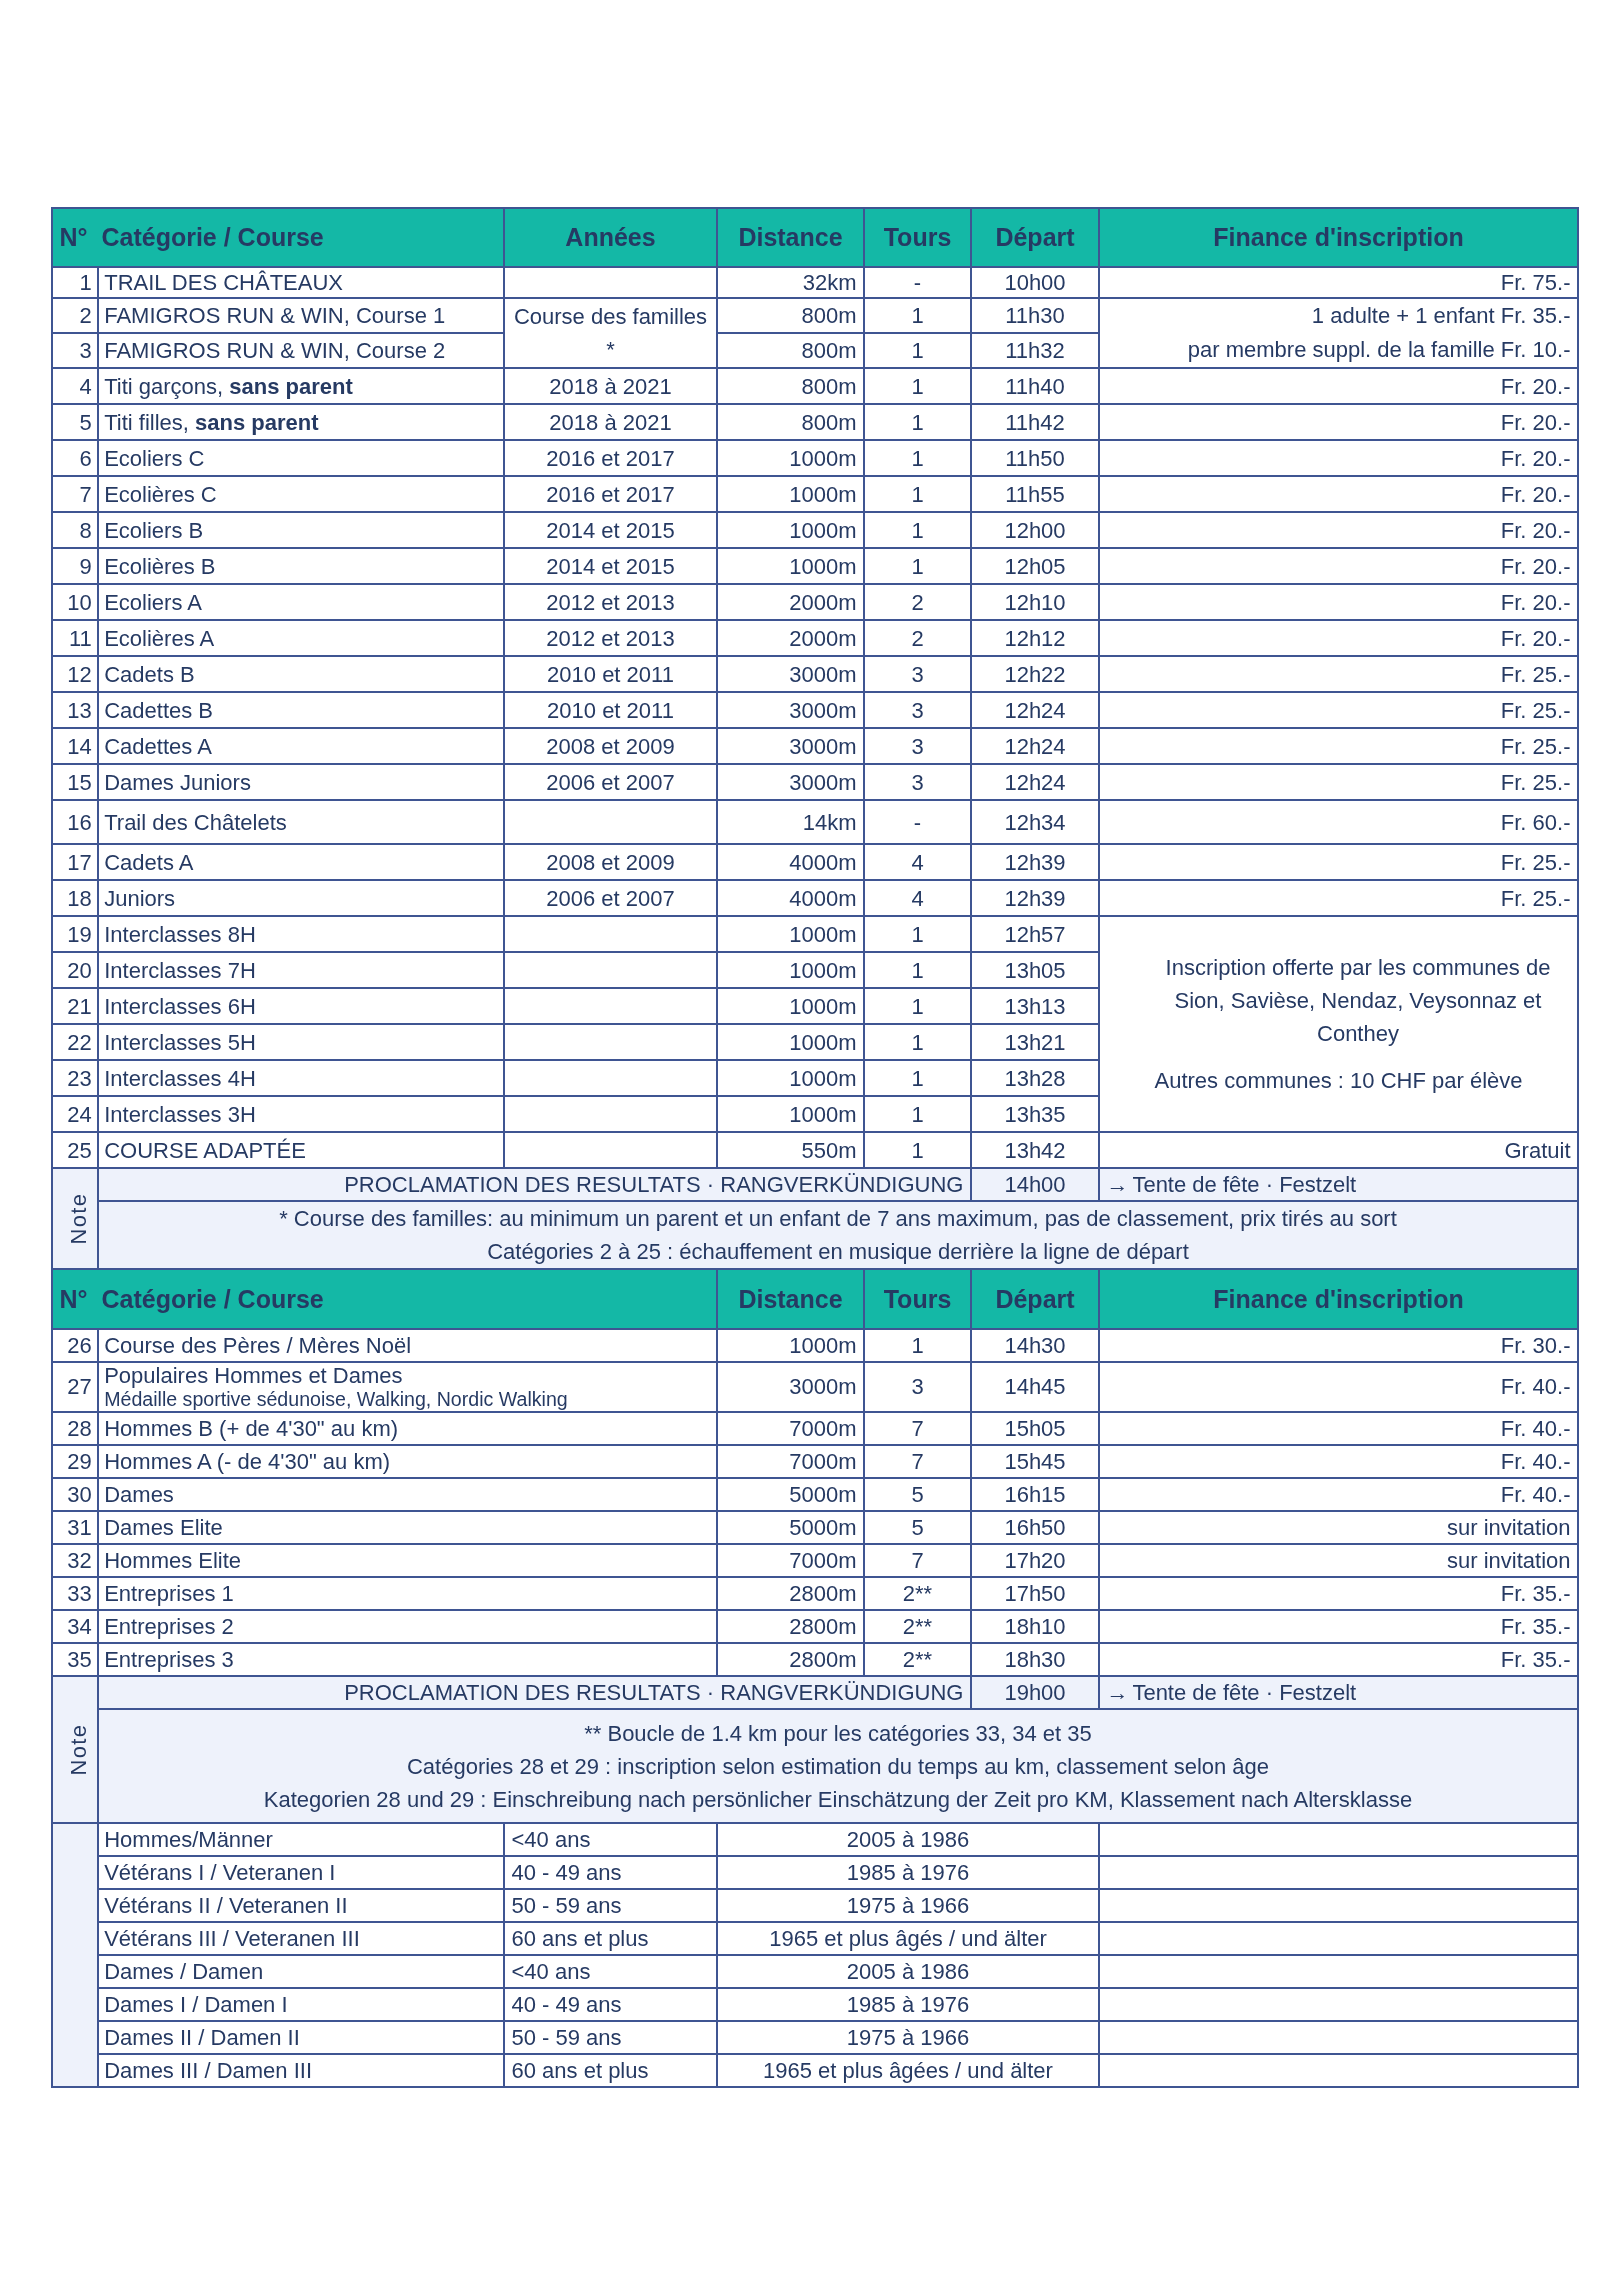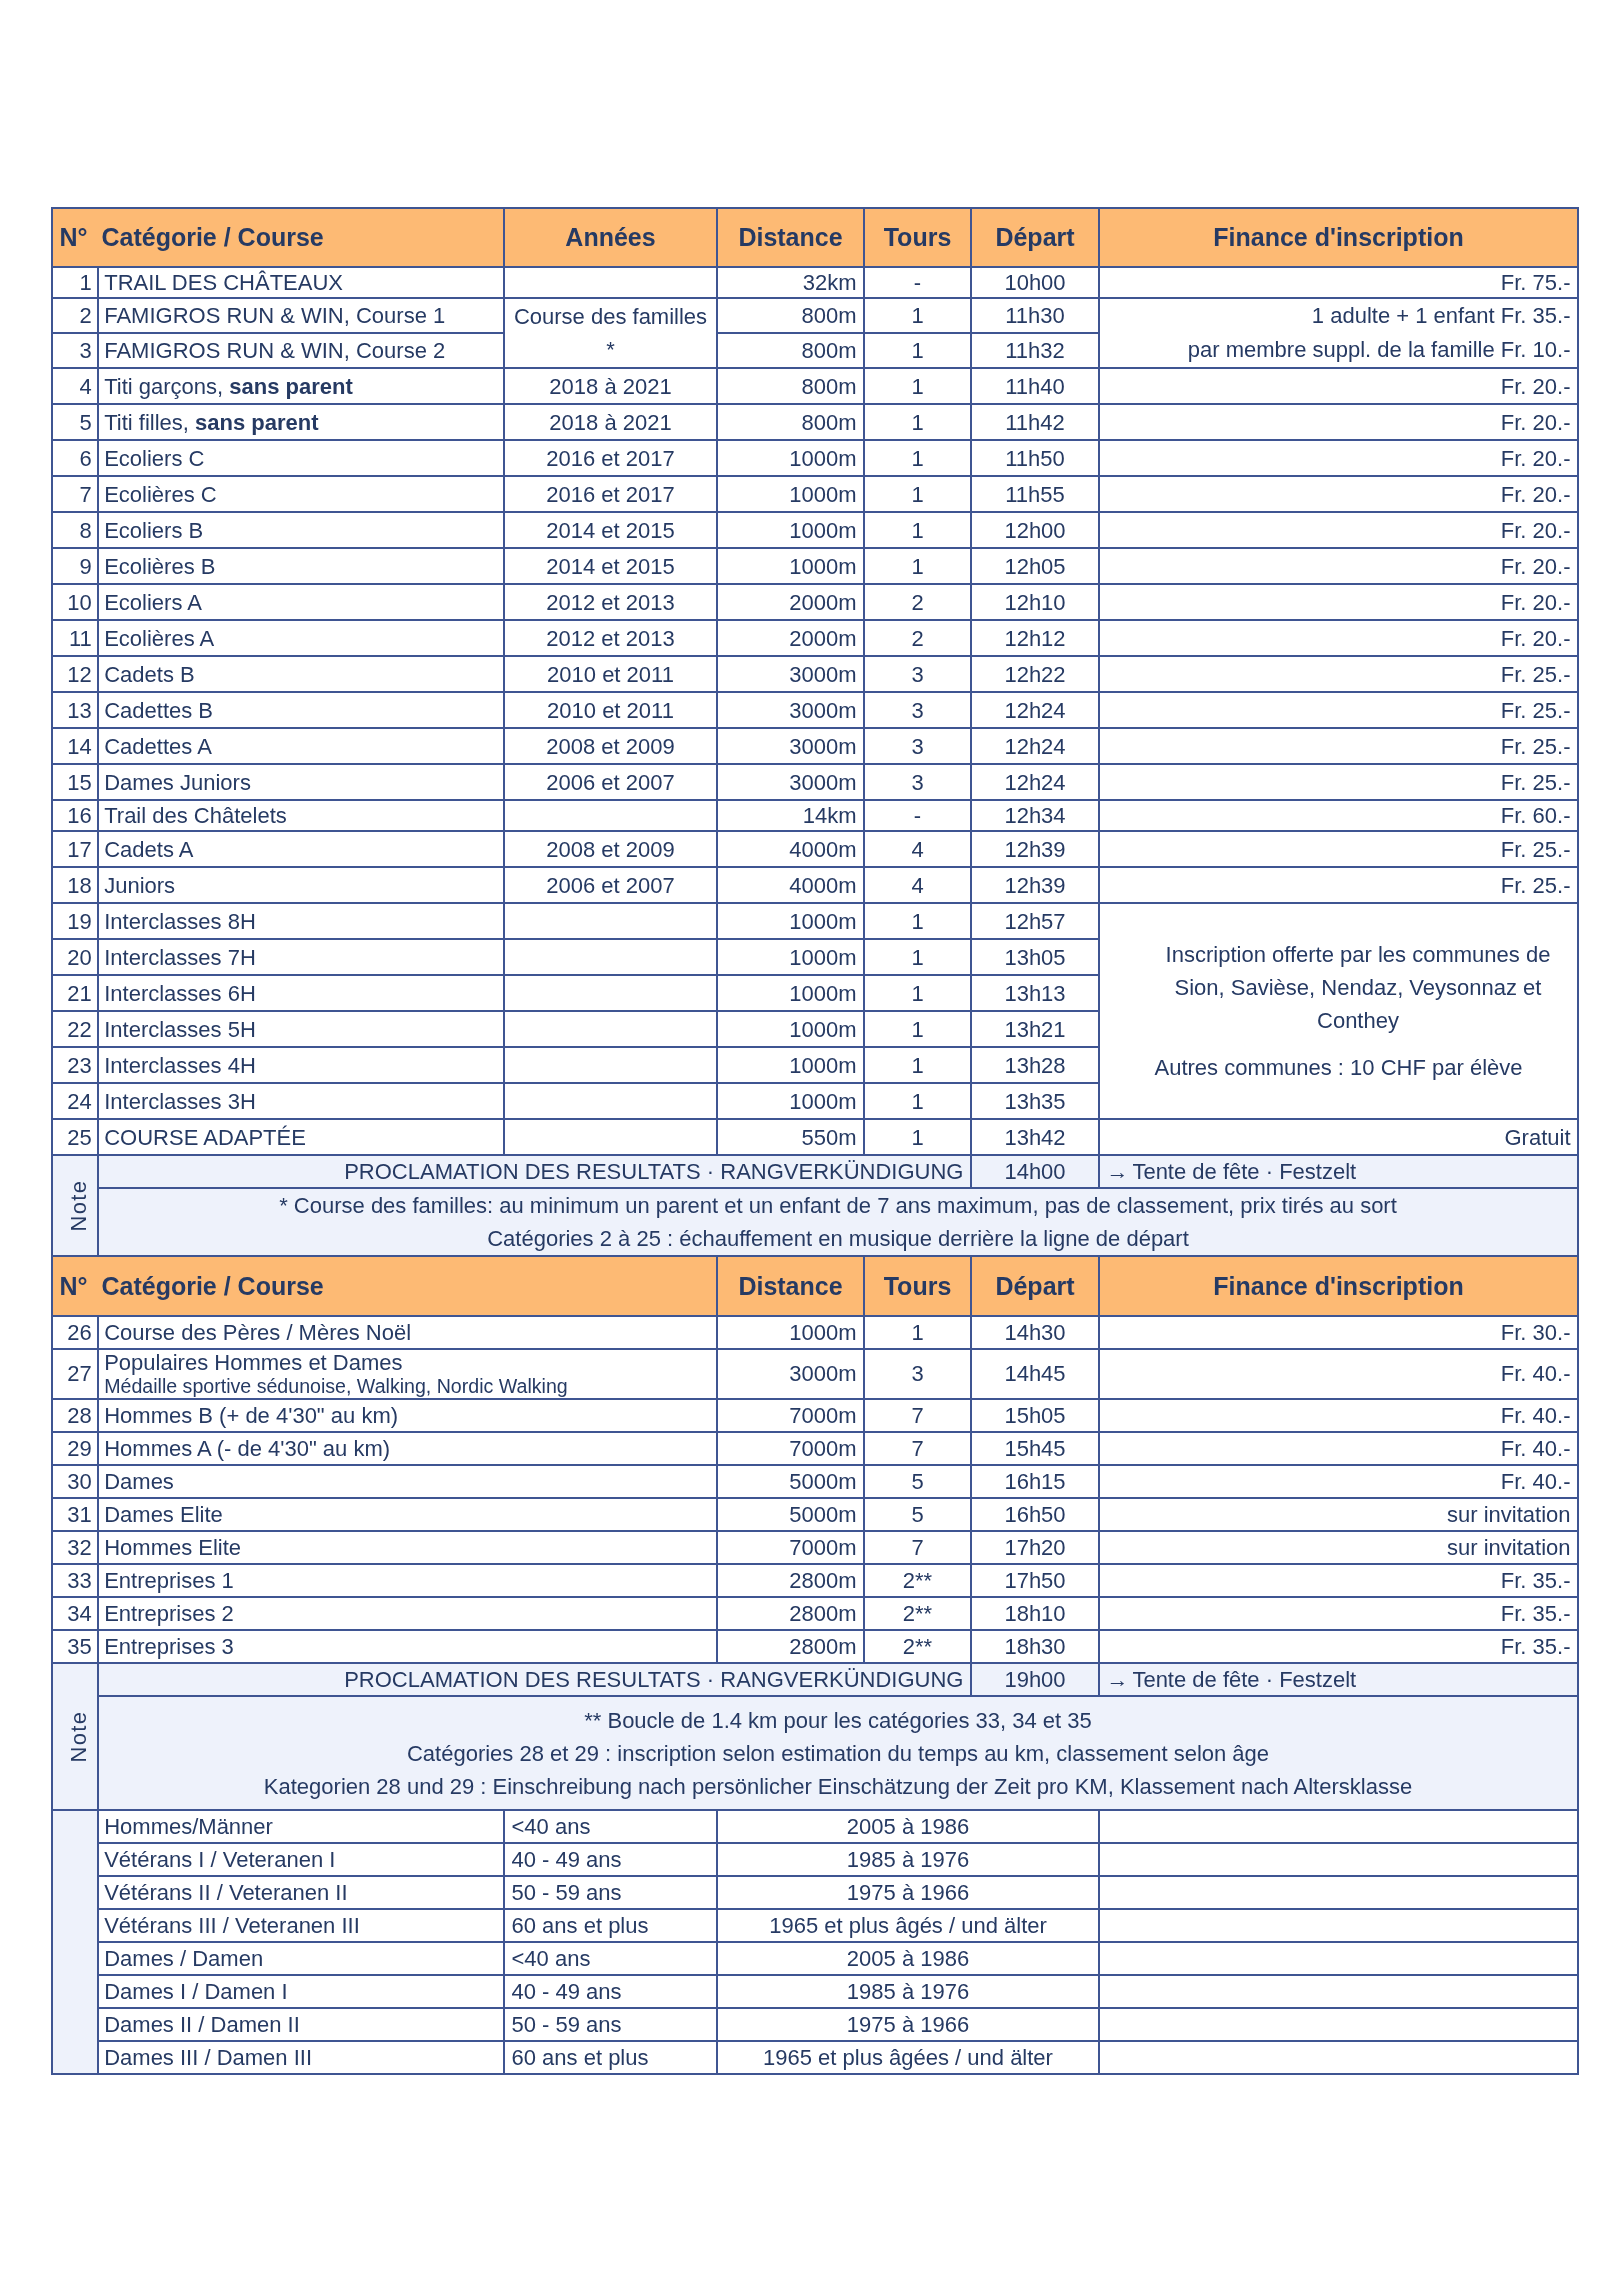--- a/index.html
+++ b/index.html
@@ -1,32 +1,32 @@
 <!DOCTYPE html>
 <html style="font-size:10.5px"><head>
 <meta charset="utf-8">
 <style>
   html, body { margin: 0; padding: 0; background: #ffffff; }
   body { width: 1623px; height: 2295px; position: relative; font-family: "Liberation Sans", sans-serif; color: #263a63; }
   .sheet { position: absolute; left: 51px; top: 207px; width: 1527px; }
   table { border-collapse: collapse; width: 1527px; table-layout: fixed; }
   td, th { border: 2.6px solid #3f5592; padding: 0 6.5px; font-size: 22px; line-height: 1.15; white-space: nowrap; overflow: hidden; font-weight: normal; }
-  th { background: #fdba74; font-weight: bold; font-size: 25px; text-align: center; }
+  th { background: #14b8a6; font-weight: bold; font-size: 25px; text-align: center; }
   th.left { text-align: left; }
   td.c { text-align: center; }
   td.r { text-align: right; }
   td.l { text-align: left; }
   .numcell { text-align: right; padding: 0 5.2px 0 2.6px; }
   .note td { background: #eef2fb; }
   .note-label { background: #eef2fb; text-align: center; padding: 0; }
   .vlabel { display: inline-block; transform: rotate(-90deg); white-space: nowrap; font-size: 22px; letter-spacing: 1.3px; }
   .bold { font-weight: bold; }
   .sub { font-size: 19.6px; display: block; }
   .cat { padding-left: 5.2px; }
-  .h47 { height: 31px; } .h51 { height: 33px; } .h55 { height: 36px; } .h48 { height: 31px; }
+  .h47 { height: 31px; } .h51 { height: 33px; } .h55 { height: 36px; } .h48 { height: 44px; }
   .h90 { height: 59px; } .h92 { height: 60px; } .h102 { height: 48px; } .h103 { height: 67px; } .h174 { height: 114px; }
   .merged-years { vertical-align: middle; text-align: center; white-space: normal; line-height: 1.5; border-radius: 23px; }
   .merged-fin { vertical-align: middle; text-align: right; white-space: normal; line-height: 1.55; }
   .inter-fin { text-align: center; white-space: normal; line-height: 1.5; vertical-align: middle; }
   .note-text { text-align: center; white-space: normal; line-height: 1.5; }
   .arrow { display: inline-block; margin-right: 3.9px; }
 </style>
 </head>
 <body>
 

